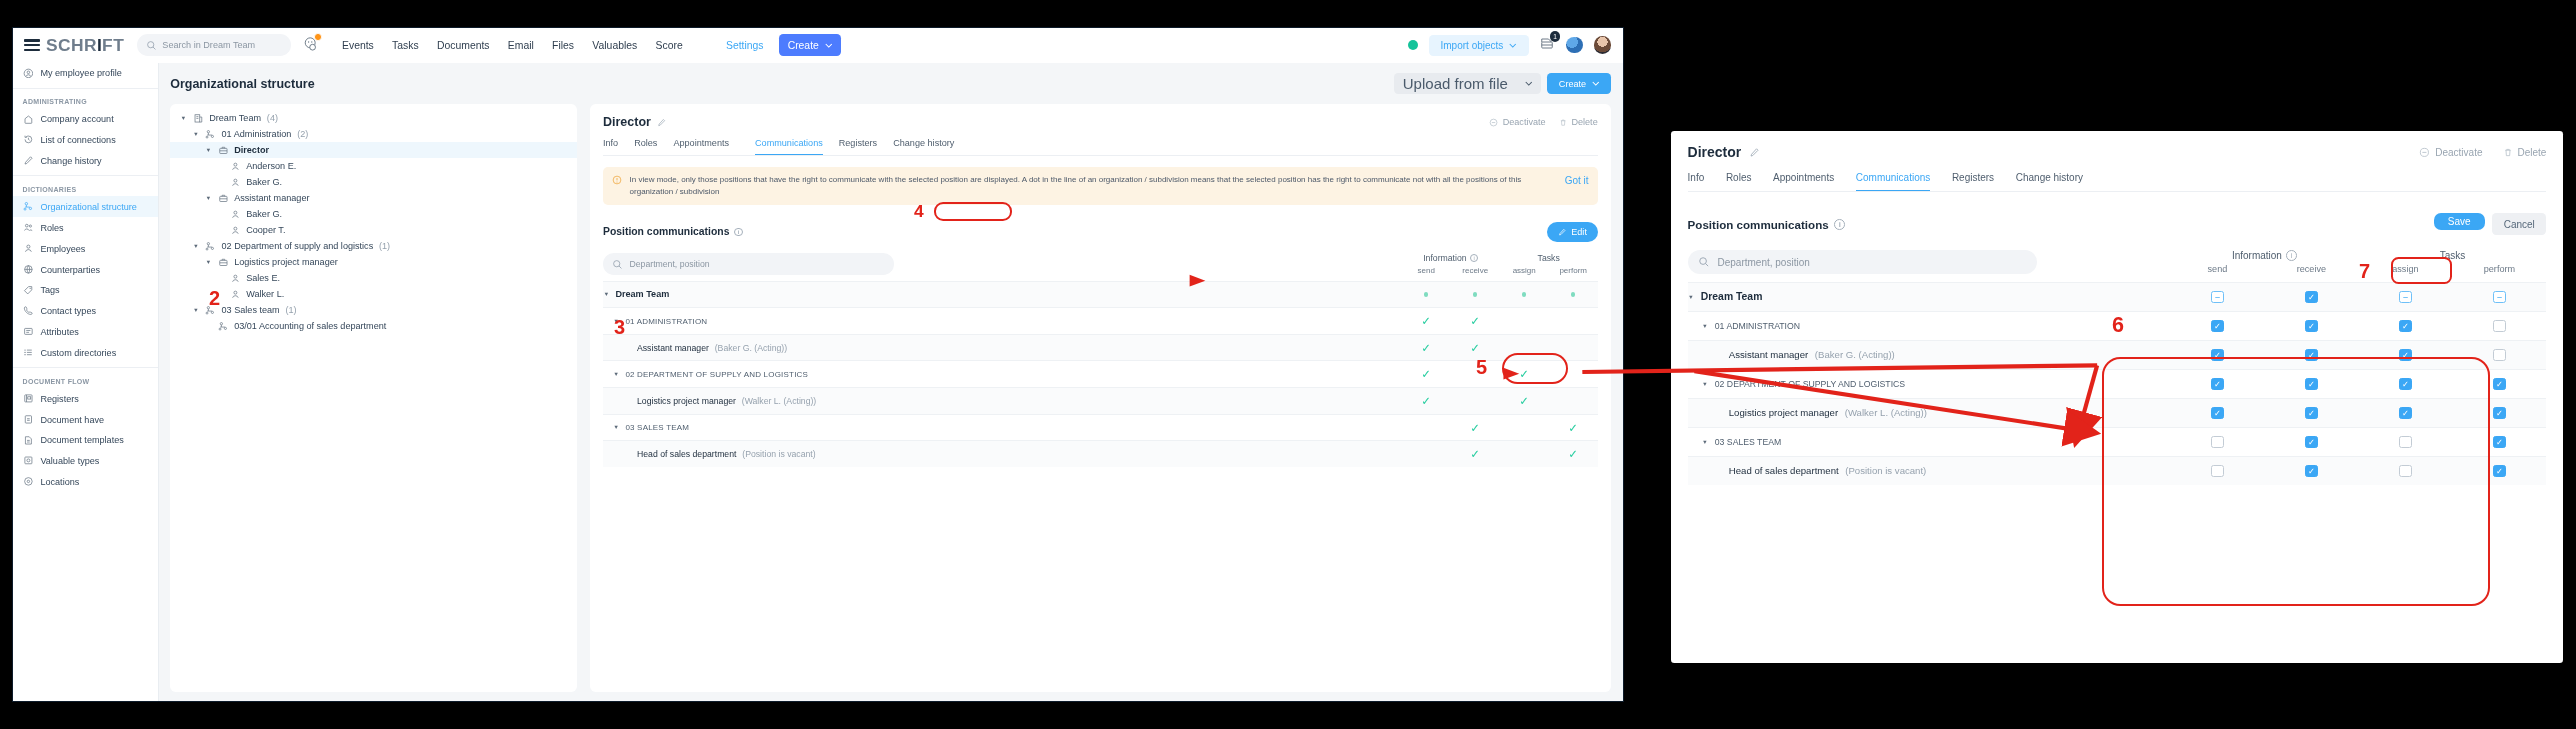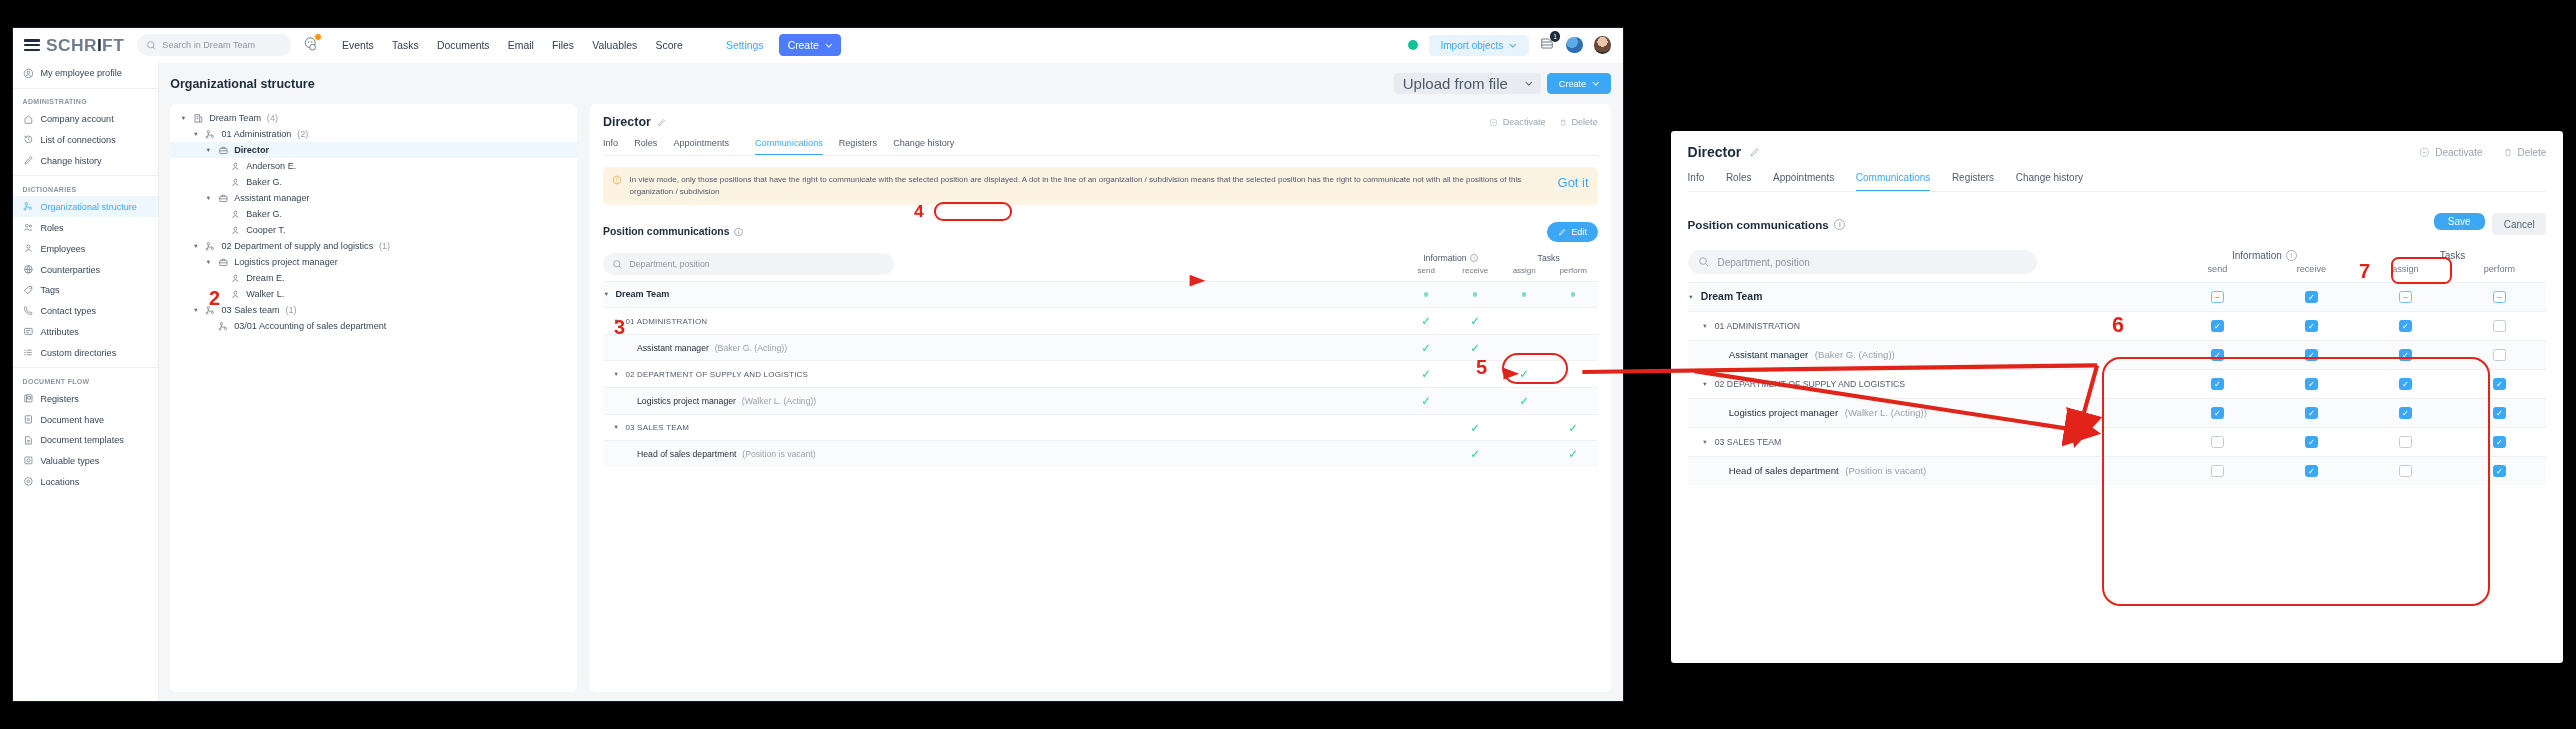--- a/index.html
+++ b/index.html
@@ -115,21 +115,21 @@
   .dc-head-right { margin-left:auto; display:flex; gap:13.3px; font-size:9.1px; color:#99a5b1; }
   .dc-head-right span { display:flex; align-items:center; gap:4.2px; cursor:pointer; }
   .tabs { display:flex; gap:16px; margin-top:9.1px; border-bottom:0.8px solid #eceff3;
           font-size:9.1px; color:#4f5e6e; position:relative; }
   .tab { padding-bottom:5.8px; cursor:pointer; white-space:nowrap; }
   .tab.active { color:#3ba7f5; border-bottom:1.7px solid #3ba7f5; }
   .alert {
     margin-top:10.8px; background:#fdf3e3; border-radius:5px; padding:7.5px 9.1px;
     display:flex; gap:7.5px; font-size:8px; color:#4d5969; line-height:1.45;
   }
-  .alert .gotit { margin-left:auto; color:#3ba7f5; cursor:pointer; white-space:nowrap; font-size:13px; }
+  .alert .gotit { margin-left:auto; color:#3ba7f5; cursor:pointer; white-space:nowrap; font-size:10px; }
   .sec-title-row { display:flex; align-items:center; margin-top:16.6px; }
   .sec-title { font-size:10.4px; font-weight:700; color:#1d2c3c; display:flex; align-items:center; gap:5px; }
   .btn-edit { margin-left:auto; background:#3ba7f5; color:#fff; font-size:9.1px; height:20px;
               border-radius:10px; padding:0 10.8px; display:flex; align-items:center; gap:5px;
               cursor:pointer; border:none; font-family:inherit; }
 
   
   .mx { margin-top:11.6px; }
   .mx-head { display:flex; align-items:flex-end; padding-bottom:5.8px; }
   .mx-search { width:291px; height:21.6px; background:#f2f4f7; border-radius:10.8px; display:flex;
@@ -529,21 +529,21 @@
                     <line x1="2.6" y1="8.6" x2="13.4" y2="8.6" stroke="#6b7885" stroke-width="1.1"></line>
                   </svg>
                   <span class="nm">Logistics project manager</span>
                 </div>
                 <div class="tnode" style="padding-left: 47px;">
                   <span class="caret"></span>
                   <svg class="ic" viewBox="0 0 16 16">
                     <circle cx="8" cy="5.4" r="2.2" fill="none" stroke="#6b7885" stroke-width="1.1"></circle>
                     <path d="M3.8 13a4.4 4.4 0 018.4 0" fill="none" stroke="#6b7885" stroke-width="1.1"></path>
                   </svg>
-                  <span class="nm">Dream E.</span>
+                  <span class="nm">Sales E.</span>
                 </div>
                 <div class="tnode" style="padding-left: 47px;">
                   <span class="caret"></span>
                   <svg class="ic" viewBox="0 0 16 16">
                     <circle cx="8" cy="5.4" r="2.2" fill="none" stroke="#6b7885" stroke-width="1.1"></circle>
                     <path d="M3.8 13a4.4 4.4 0 018.4 0" fill="none" stroke="#6b7885" stroke-width="1.1"></path>
                   </svg>
                   <span class="nm">Walker L.</span>
                 </div>
                 <div class="tnode" style="padding-left: 22.4px;">

